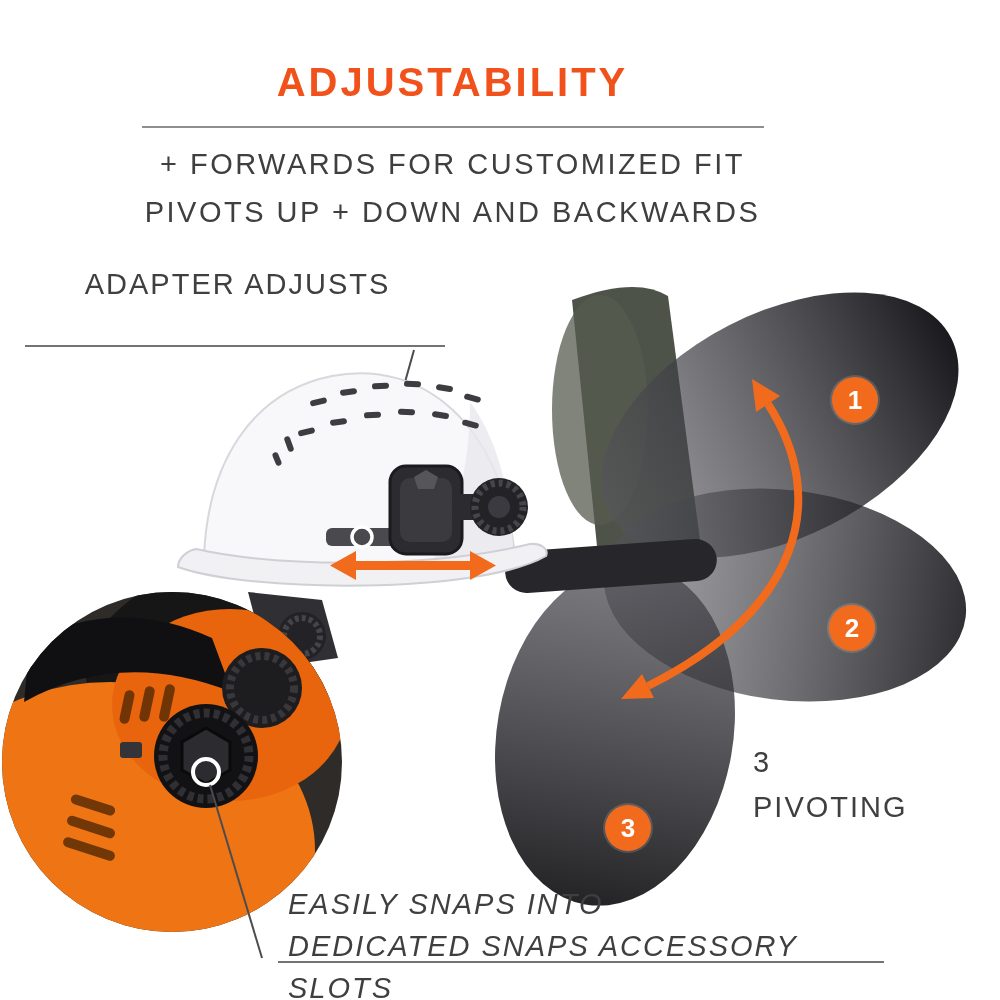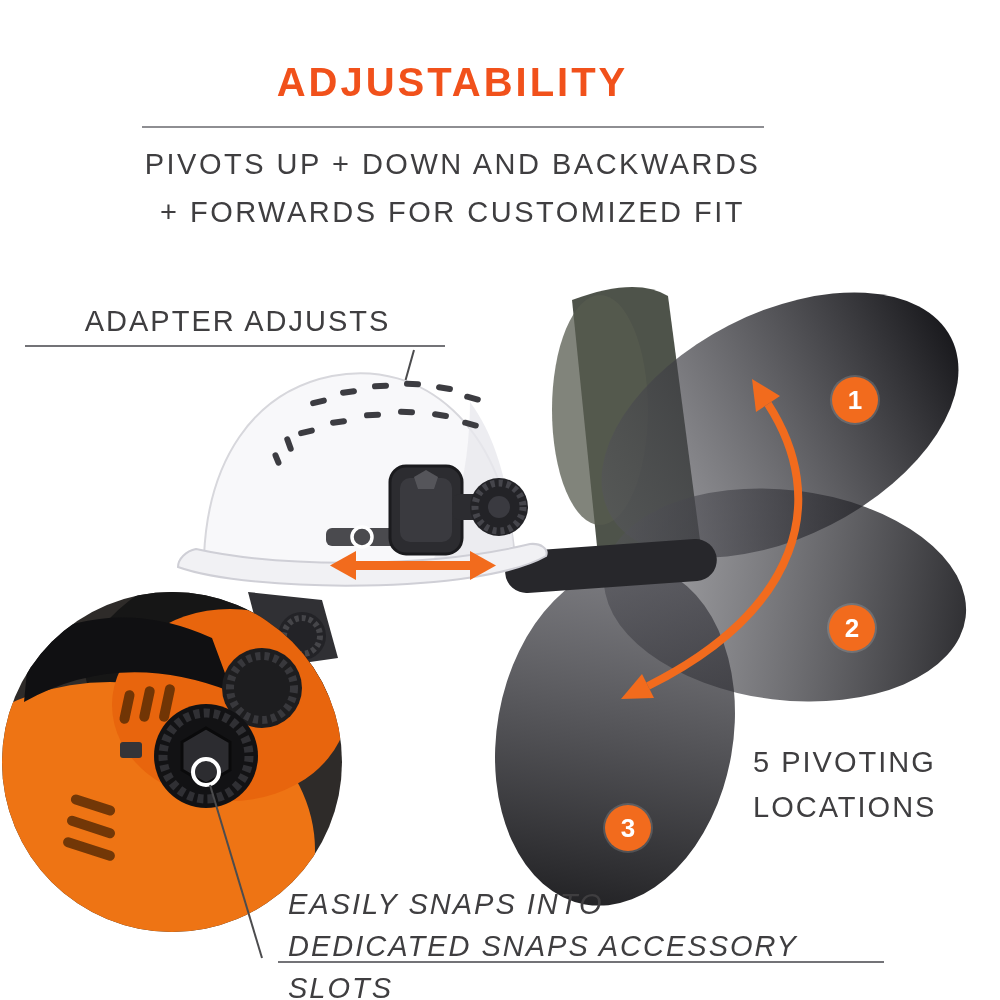--- a/index.html
+++ b/index.html
@@ -24,21 +24,21 @@
   }
   .divider{
     position:absolute;top:126px;left:50%;transform:translateX(-50%);
     width:622px;height:2px;background:#8e8e92;
   }
   .subtitle{
     position:absolute;top:140px;left:0;width:100%;text-align:center;
     font-size:29px;letter-spacing:2.5px;line-height:48px;color:var(--text);
   }
   .callout{position:absolute;font-size:29px;letter-spacing:2px;color:var(--text);}
-  #callout-adapter{top:264px;left:20px;width:435px;text-align:center;line-height:40px;margin-top:37px;}
+  #callout-adapter{top:264px;left:20px;width:435px;text-align:center;line-height:40px;}
   .underline{position:absolute;height:2px;background:var(--line);}
   #adapter-underline{top:345px;left:25px;width:420px;}
   #callout-pivot{top:740px;left:753px;line-height:45px;}
   #callout-snap{top:883px;left:288px;line-height:42px;font-style:italic;}
   #snap-underline{top:961px;left:278px;width:606px;}
 
   .badge{
     position:absolute;width:46px;height:46px;border-radius:50%;
     background:var(--arrow);color:#ffffff;font-weight:bold;font-size:26px;
     display:flex;align-items:center;justify-content:center;
@@ -164,32 +164,31 @@
       <rect x="120" y="742" width="22" height="16" rx="3" fill="#343438"></rect>
     </g>
 
     <circle cx="206" cy="772" r="13" fill="none" stroke="#ffffff" stroke-width="4"></circle>
     <line x1="210" y1="785" x2="262" y2="958" stroke="#4c4c4e" stroke-width="2"></line>
   </svg>
 
   <div class="title">ADJUSTABILITY</div>
   <div class="divider"></div>
   <div class="subtitle">
+    <div>+ FORWARDS FOR CUSTOMIZED FIT</div>
     <div>PIVOTS UP + DOWN AND BACKWARDS</div>
-    <div>+ FORWARDS FOR CUSTOMIZED FIT</div>
   </div>
 
   <div class="callout" id="callout-adapter">
     <div>ADAPTER ADJUSTS</div>
   </div>
   <div class="underline" id="adapter-underline"></div>
 
   <div class="callout" id="callout-pivot">
-    <div>5 PIVOTING</div>
-    <div>LOCATIONS</div>
+    <div>3 PIVOTING</div>
   </div>
 
   <div class="callout" id="callout-snap">
     <div>EASILY SNAPS INTO</div>
     <div>DEDICATED SNAPS ACCESSORY SLOTS</div>
   </div>
   <div class="underline" id="snap-underline"></div>
 
   <div class="badge" id="badge-1">1</div>
   <div class="badge" id="badge-2">2</div>

